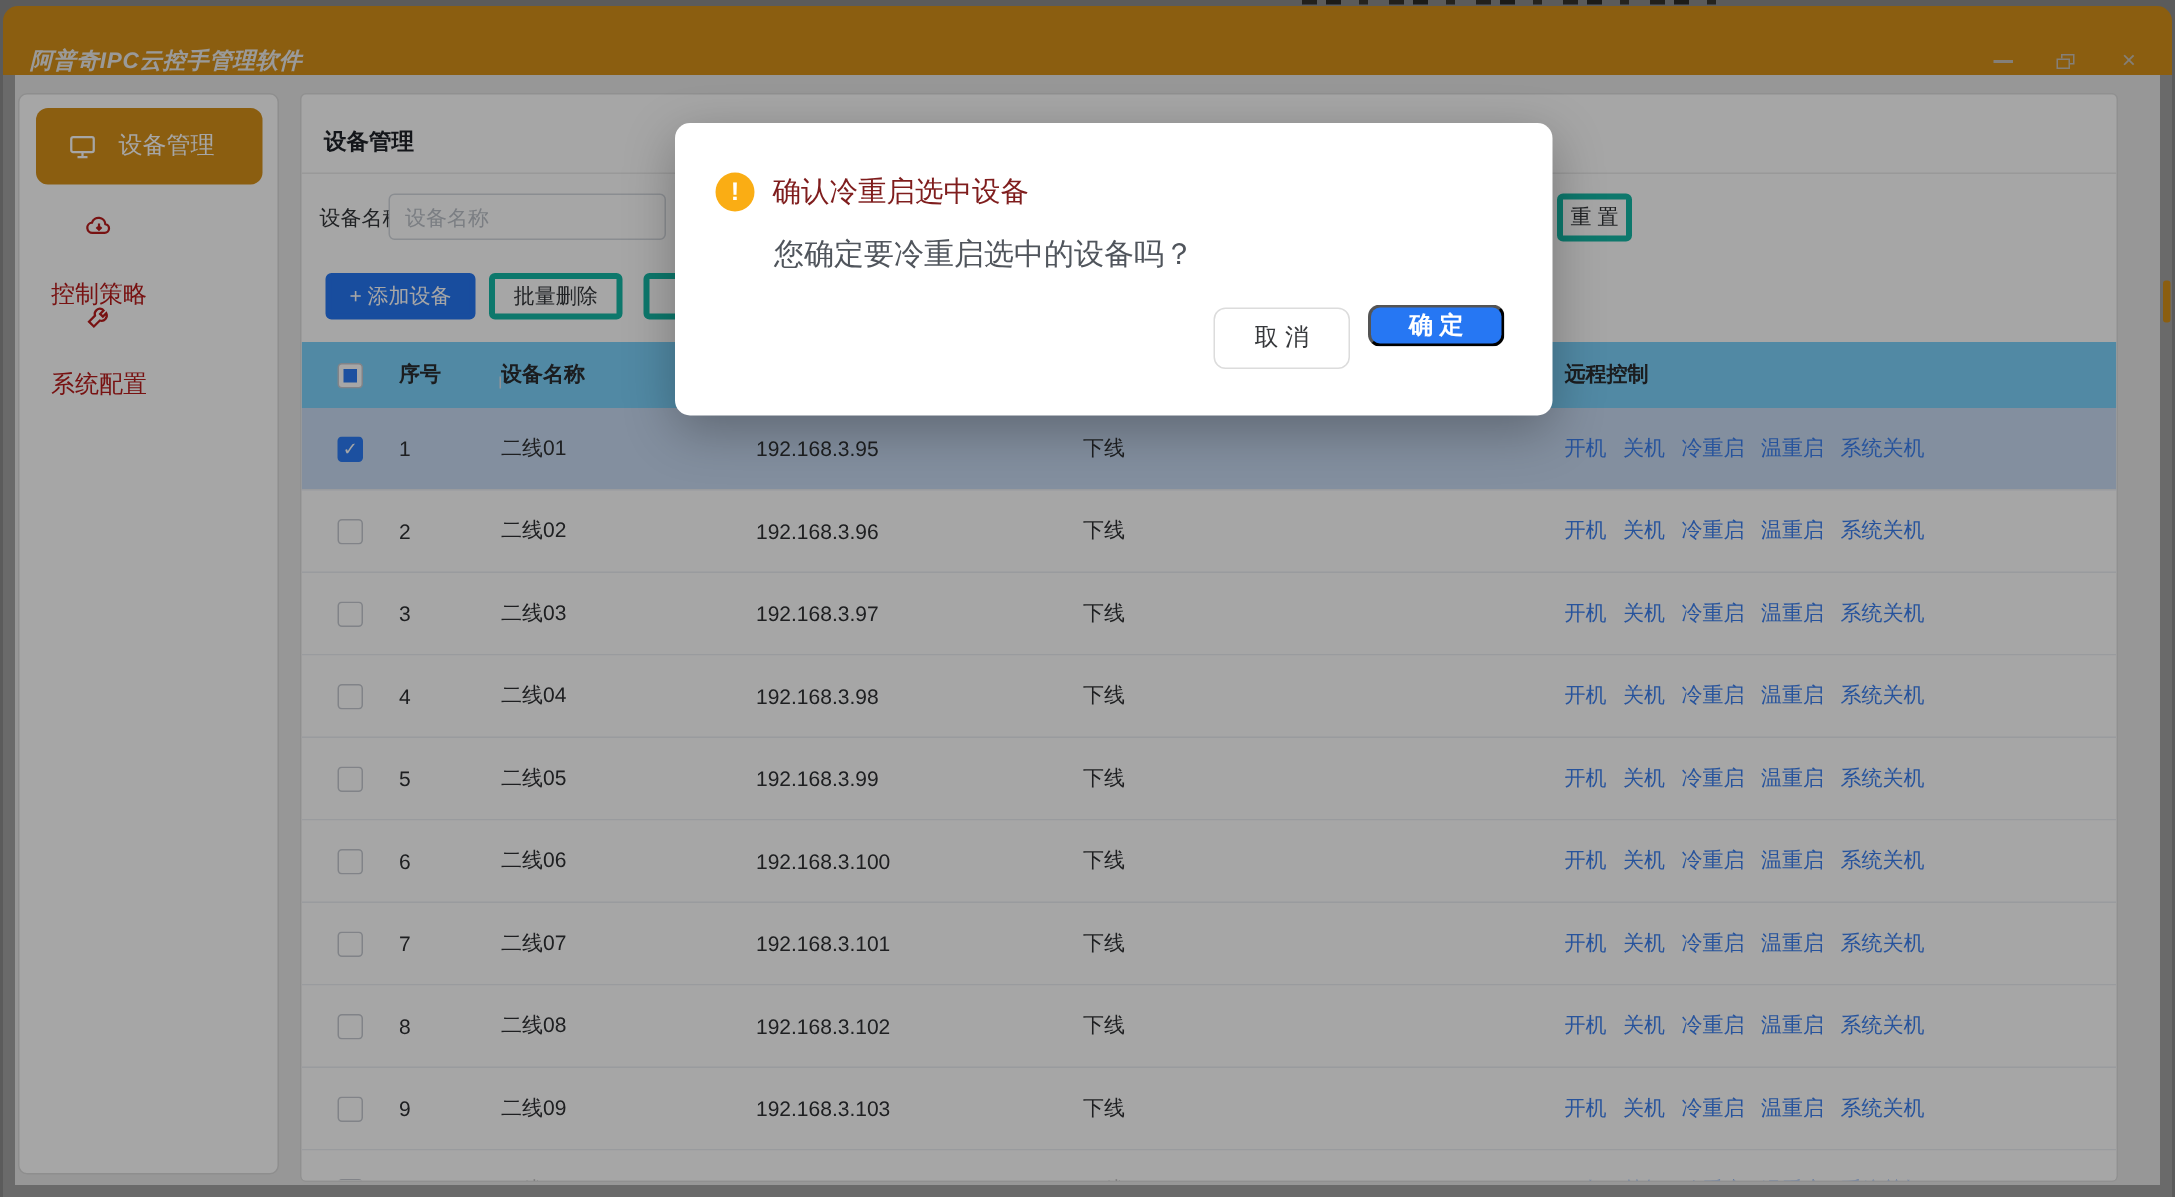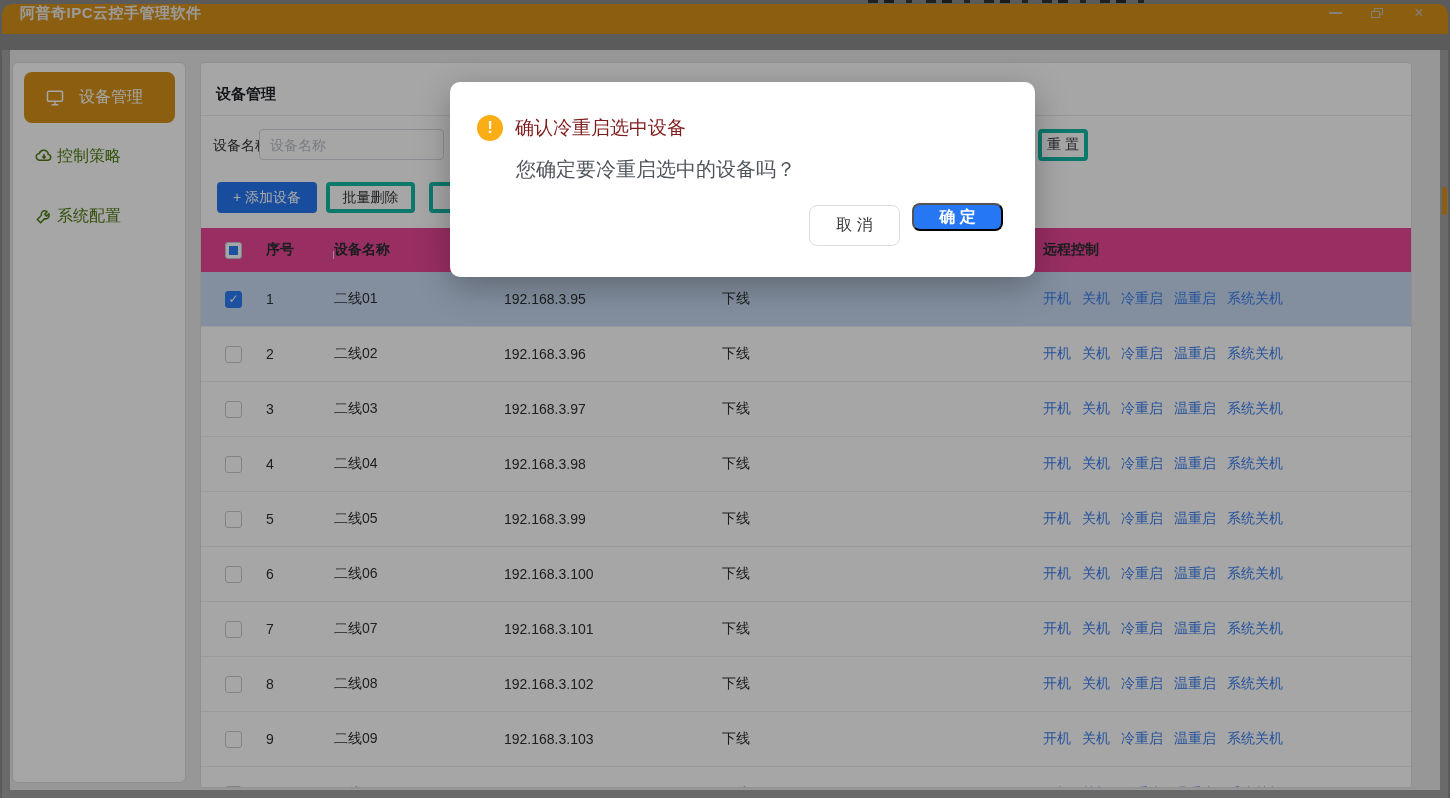--- a/index.html
+++ b/index.html
@@ -7,60 +7,60 @@
   body {
     position:relative;
     background:#8C8C8C;
     font-family:"Liberation Sans","DejaVu Sans",sans-serif;
     font-size:14px;
     color:#2E3033;
   }
   
   .top-fragments{position:absolute;left:868px;top:0;width:290px;height:3px;z-index:1;
     background:repeating-linear-gradient(90deg,#35322c 0 10px,transparent 10px 16px,#2c2a26 16px 26px,transparent 26px 38px,#3a362f 38px 44px,transparent 44px 58px);}
-  .titlebar{position:absolute;left:2px;top:4px;width:1446px;height:30px;z-index:2;
-    background:var(--brand);border-radius:10px 10px 0 0;display:flex;align-items:flex-start;}
+  .titlebar{position:absolute;left:2px;top:4px;width:1446px;height:46px;z-index:2;
+    background:var(--brand);border-radius:10px 10px 0 0;display:flex;align-items:flex-end;font-style:italic;}
   .titlebar-title{margin-left:18px;font-size:15px;font-weight:bold;color:#EDEDED;letter-spacing:.5px;}
   .win-controls{margin-left:auto;display:flex;align-items:center;gap:24px;padding-right:20px;}
   .wc{width:18px;height:18px;display:flex;align-items:center;justify-content:center;color:#CBC4B8;cursor:pointer;}
   .wc-min-bar{width:13px;height:2px;background:#CBC4B8;}
   .wc-restore{position:relative;width:12px;height:10px;}
   .wc-restore .r1{position:absolute;left:3px;top:0;width:9px;height:7px;border:1.5px solid #CBC4B8;}
   .wc-restore .r2{position:absolute;left:0;top:3px;width:9px;height:7px;border:1.5px solid #CBC4B8;background:var(--brand);}
   .wc-close{font-size:16px;line-height:16px;}
   .frame-bg{position:absolute;left:2px;top:50px;width:1446px;height:748px;background:#A4A4A4;z-index:1;}
   .client{position:absolute;left:10px;top:50px;width:1430px;height:740px;background:#E9E9E9;z-index:2;}
   .scroll-thumb{position:absolute;left:1442px;top:187px;width:5px;height:28px;background:var(--brand);border-radius:2px;z-index:3;}
   
   .sidebar{position:absolute;left:12px;top:62px;width:174px;height:721px;background:#FFFFFF;
     border:1px solid #DADADA;border-radius:6px;z-index:3;}
   .side-item{position:absolute;display:flex;align-items:center;cursor:pointer;}
   .side-item .icn{display:flex;align-items:center;justify-content:center;}
   .side-item-active{left:11px;top:9px;width:151px;height:51px;background:var(--brand);border-radius:8px;
     color:#FFFFFF;font-size:16px;padding-left:21px;gap:14px;}
-  .side-item-plain{left:21px;height:30px;color:#4d7c0f;font-size:16px;gap:3px;}
+  .side-item-plain{left:21px;height:30px;color:#b91c1c;font-size:16px;gap:25px;flex-direction:column;}
   .si2{top:78px;} .si3{top:138px;}
   
   .main{position:absolute;left:200px;top:62px;width:1212px;height:726px;background:#FFFFFF;
     border:1px solid #DDDDDD;border-radius:4px;z-index:3;overflow:hidden;}
   .page-title{position:absolute;left:15px;top:22px;font-size:15px;font-weight:bold;color:#1F2329;}
   .title-divider{position:absolute;left:0;top:52px;width:100%;height:1px;background:#ECECEC;}
   .filter-label{position:absolute;left:12px;top:74px;font-size:14px;color:#33363A;}
   .filter-input{position:absolute;left:58px;top:66px;width:185px;height:31px;border:1px solid #D5D9DF;
     border-radius:4px;padding:0 10px;font-size:14px;color:#2E3033;outline:none;background:#fff;}
   .filter-input::placeholder{color:#BDC2C9;}
   .btn{display:flex;align-items:center;justify-content:center;border-radius:4px;font-size:14px;cursor:pointer;border:4px solid #14b8a6;background:#fff;color:#33363A;}
   .reset-btn{position:absolute;left:837px;top:66px;width:50px;height:32px;}
   .add-btn{position:absolute;left:16px;top:119px;width:100px;height:31px;background:var(--primary);border-color:var(--primary);color:#fff;}
   .batch-btn{position:absolute;left:125px;top:119px;width:89px;height:31px;}
   .partial-btn{position:absolute;left:228px;top:119px;width:60px;height:31px;}
   
   .table{position:absolute;left:0;top:165px;width:100%;bottom:0;overflow:hidden;}
   .trow,.thead{display:flex;align-items:center;width:100%;}
-  .thead{height:44px;background:#ec4899;font-weight:bold;color:#2A2D31;}
+  .thead{height:44px;background:#7dd3fc;font-weight:bold;color:#2A2D31;}
   .trow{height:55px;border-bottom:1px solid #EBEEF3;background:#fff;cursor:pointer;}
   .trow.selected{background:var(--row_selected);}
   .cell{display:flex;align-items:center;overflow:hidden;white-space:nowrap;}
   .c-check{width:65px;padding-left:24px;}
   .c-idx{width:68px;} .c-name{width:170px;} .c-ip{width:218px;} .c-status{width:321px;}
   .c-remote{flex:1;}
   .thead .hd{position:relative;}
   .thead .hd-divider::after{content:'';position:absolute;right:0;top:10px;height:24px;width:1px;background:#E1E4E9;}
   .cb{width:17px;height:17px;border:1px solid #C6CAD1;border-radius:3px;background:#fff;
     display:inline-flex;align-items:center;justify-content:center;cursor:pointer;}

